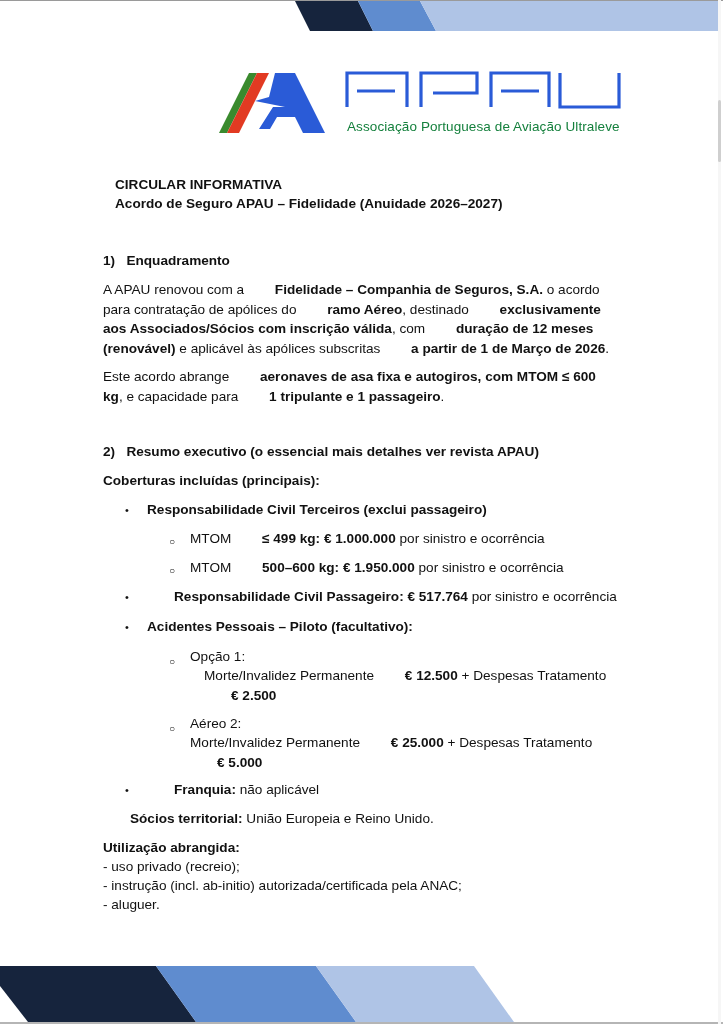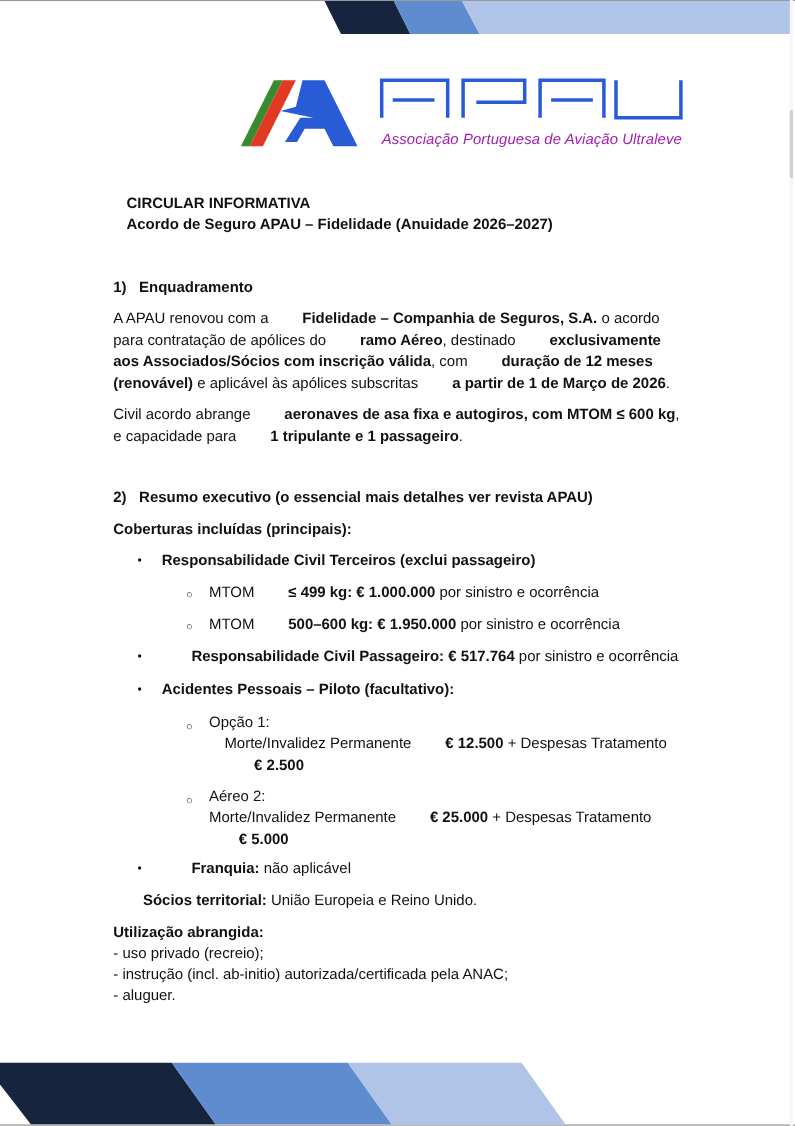--- a/index.html
+++ b/index.html
@@ -4,21 +4,21 @@
 <style>
   html, body { margin:0; padding:0; }
   body { width:723px; height:1024px; position:relative; overflow:hidden; background:#ffffff;
          font-family:"Liberation Sans", "DejaVu Sans", sans-serif; color:#111; }
   .frame { position:absolute; inset:0; border-top:1px solid #9a9a9a; border-bottom:2px solid #b5b5b5; box-sizing:border-box; }
   .band { position:absolute; }
   .scroll-track { position:absolute; right:2px; top:0; width:3px; height:1024px; background:#f6f6f6; }
   .scroll-thumb { position:absolute; right:2px; top:100px; width:3px; height:62px; background:#cfcfcf; border-radius:2px; }
 
   .logo { position:absolute; left:215px; top:67px; width:410px; height:75px; }
-  .logo-sub { position:absolute; left:347px; top:119px; font-size:13.5px; color:#a21caf; white-space:nowrap; letter-spacing:0.1px;font-style:italic; }
+  .logo-sub { position:absolute; left:347px; top:119px; font-size:13.5px; color:#15803d; white-space:nowrap; letter-spacing:0.1px; }
 
   .doc { position:absolute; left:103px; top:175px; width:520px; font-size:13.6px; line-height:19.5px; }
   .title1, .title2 { font-weight:bold; font-size:13.6px;margin-left:12px; }
   .h { font-weight:bold; }
   p { margin:0; }
   .p { position:absolute; left:0; width:515px; }
   b { font-weight:bold;padding-left:27px; }
   .bullet { position:absolute; left:22px; font-size:11px; }
   .circ { position:absolute; font-size:10px; }
 </style>
@@ -65,21 +65,21 @@
 
 <div class="doc">
   <div class="title1 p" style="top:0">CIRCULAR INFORMATIVA</div>
   <div class="title2 p" style="top:19px">Acordo de Seguro APAU – Fidelidade (Anuidade 2026–2027)</div>
 
   <div class="h p" style="top:76px">
     <span>1)</span>&nbsp;&nbsp;&nbsp;<span>Enquadramento</span>
   </div>
 
   <p class="p rich" style="top:105px"><span>A APAU renovou com a </span><b>Fidelidade – Companhia de Seguros, S.A.</b><span> o acordo para contratação de apólices do </span><b>ramo Aéreo</b><span>, destinado </span><b>exclusivamente aos Associados/Sócios com inscrição válida</b><span>, com </span><b>duração de 12 meses (renovável)</b><span> e aplicável às apólices subscritas </span><b>a partir de 1 de Março de 2026</b><span>.</span></p>
-  <p class="p rich" style="top:192px"><span>Civil acordo abrange </span><b>aeronaves de asa fixa e autogiros, com MTOM ≤ 600 kg</b><span>, e capacidade para </span><b>1 tripulante e 1 passageiro</b><span>.</span></p>
+  <p class="p rich" style="top:192px"><span>Este acordo abrange </span><b>aeronaves de asa fixa e autogiros, com MTOM ≤ 600 kg</b><span>, e capacidade para </span><b>1 tripulante e 1 passageiro</b><span>.</span></p>
 
   <div class="h p" style="top:267px">
     <span>2)</span>&nbsp;&nbsp;&nbsp;<span>Resumo executivo (o essencial mais detalhes ver revista APAU)</span>
   </div>
 
   <div class="h p" style="top:296px">Coberturas incluídas (principais):</div>
 
   <span class="bullet" style="top:326px">•</span>
   <div class="h p" style="top:325px;left:44px;width:470px">Responsabilidade Civil Terceiros (exclui passageiro)</div>
 

